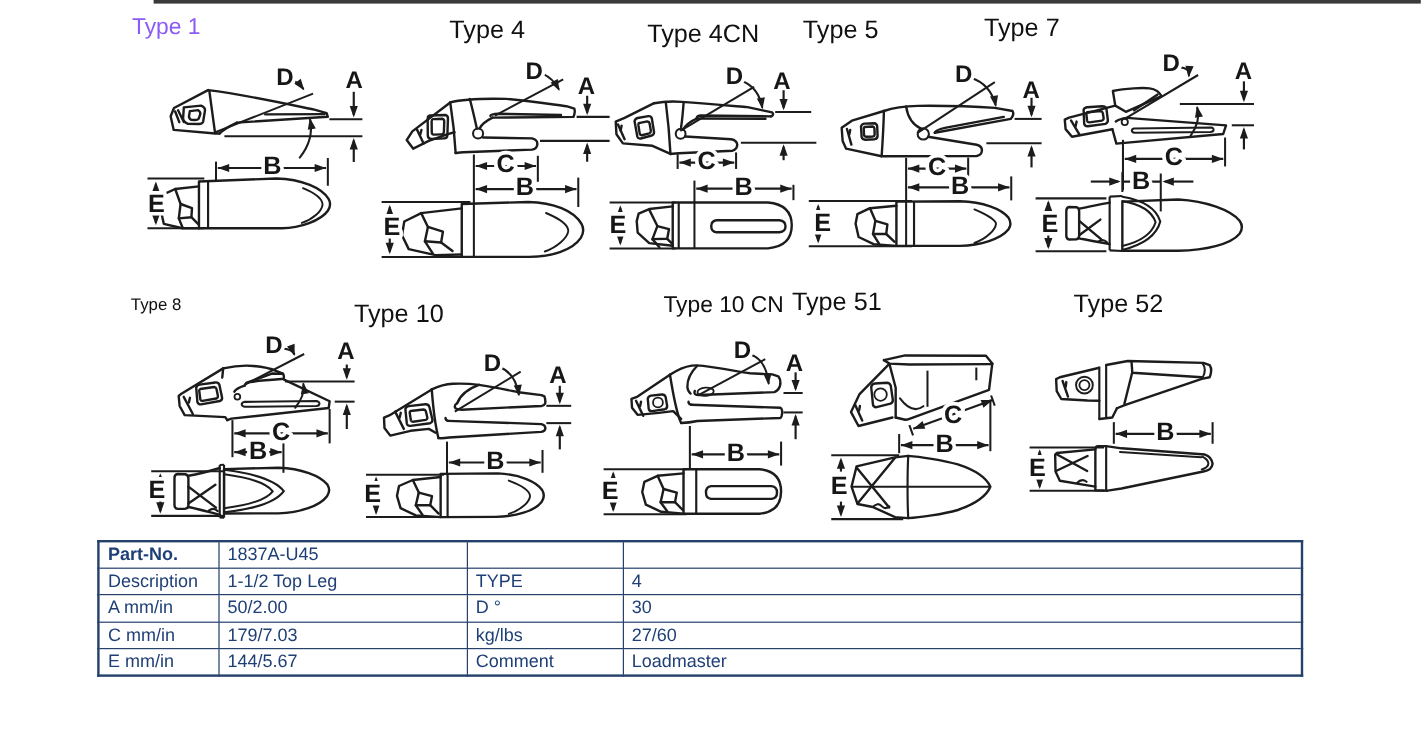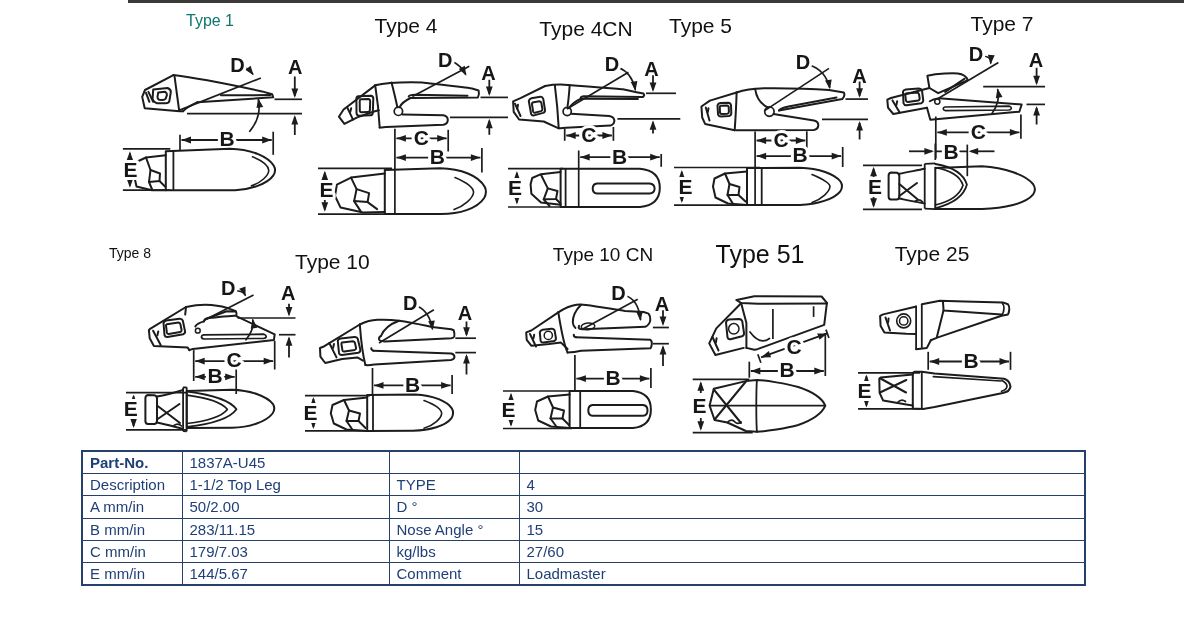--- a/index.html
+++ b/index.html
@@ -1,27 +1,27 @@
 <!DOCTYPE html>
 <html><head><meta charset="utf-8"><style>
 html,body{margin:0;padding:0;background:#ffffff;width:1184px;height:622px;overflow:hidden}
 *{font-family:"Liberation Sans",sans-serif;box-sizing:border-box}
 td{border:1.4px solid #24406b;height:22.4px;padding:0 0 0 7px;vertical-align:middle;overflow:hidden;white-space:nowrap}
 </style></head><body>
 <div style="position:absolute;left:128px;top:0;width:1056px;height:2.6px;background:#3a3a3a"></div>
-<div style="position:absolute;left:110px;top:12px;width:200px;text-align:center;font-size:16px;color:#0f766e">Type 1</div>
+<div style="position:absolute;left:110px;top:12px;width:200px;text-align:left;font-size:19px;color:#8b5cf6">Type 1</div>
 <div style="position:absolute;left:306px;top:14px;width:200px;text-align:center;font-size:21px;color:#111">Type 4</div>
 <div style="position:absolute;left:486px;top:17px;width:200px;text-align:center;font-size:21px;color:#111">Type 4CN</div>
 <div style="position:absolute;left:669px;top:14px;width:200px;text-align:left;font-size:21px;color:#111">Type 5</div>
-<div style="position:absolute;left:902px;top:12px;width:200px;text-align:center;font-size:21px;color:#111">Type 7</div>
+<div style="position:absolute;left:820px;top:12px;width:200px;font-size:21px;color:#111">Type 7</div>
 <div style="position:absolute;left:109px;top:245px;width:200px;text-align:left;font-size:14px;color:#111">Type 8</div>
 <div style="position:absolute;left:295px;top:250px;width:200px;font-size:21px;color:#111">Type 10</div>
 <div style="position:absolute;left:503px;top:244px;width:200px;text-align:center;font-size:19px;color:#111">Type 10 CN</div>
-<div style="position:absolute;left:660px;top:240px;width:200px;text-align:center;font-size:25px;color:#111">Type 51</div>
-<div style="position:absolute;left:832px;top:242px;width:200px;text-align:center;font-size:21px;color:#111">Type 25</div>
+<div style="position:absolute;left:660px;top:240px;width:200px;font-size:21px;color:#111">Type 51</div>
+<div style="position:absolute;left:832px;top:242px;width:200px;text-align:center;font-size:21px;color:#111">Type 52</div>
 <svg width="1184" height="622" viewBox="0 0 1184 622" style="position:absolute;left:0;top:0">
     <path d="M173.4,75.1 C205,79 240,86.8 262,91.4 L272.2,94.2 L273.2,97.3 L197.5,102.2" stroke="#1c1c1c" stroke-width="2.0" fill="none" stroke-linecap="round" stroke-linejoin="round"></path>
 <path d="M221,95.3 L270.5,95.1" stroke="#1c1c1c" stroke-width="2.0" fill="none" stroke-linecap="round" stroke-linejoin="round"></path>
 <path d="M197.5,102.2 C190.5,105.5 185.5,108.5 183,111.3" stroke="#1c1c1c" stroke-width="2.0" fill="none" stroke-linecap="round" stroke-linejoin="round"></path>
 <path d="M173.4,75.1 L145,90 L142.2,96.9 L144.7,108.2 L179.5,111.3 L183,111.3" stroke="#1c1c1c" stroke-width="2.0" fill="none" stroke-linecap="round" stroke-linejoin="round"></path>
 <path d="M174.5,76.2 L179.2,110.8" stroke="#1c1c1c" stroke-width="2.0" fill="none" stroke-linecap="round" stroke-linejoin="round"></path>
 <path d="M153.2,89.5 L167.6,88 Q171.2,89.5 170.8,92.2 L169.3,101.3 Q168.7,103.2 165.8,103.3 L156.6,103.2 Q152.2,101.2 152.6,98.2 Z" stroke="#1c1c1c" stroke-width="2.0" fill="none" stroke-linecap="round" stroke-linejoin="round"></path>
 <path d="M158.2,92.6 L165.2,91.8 Q167.3,93.2 166.9,95.2 L165.6,98.8 Q164.8,100 162.4,100 L159.2,99.8 Q157.2,98.6 157.5,96.6 Z" stroke="#1c1c1c" stroke-width="2.0" fill="none" stroke-linecap="round" stroke-linejoin="round"></path>
 <path d="M148.4,91.9 L153.2,101.7" stroke="#1c1c1c" stroke-width="2.0" fill="none" stroke-linecap="round" stroke-linejoin="round"></path>
 <path d="M146.0,92.9 L149.4,101.8" stroke="#1c1c1c" stroke-width="2.0" fill="none" stroke-linecap="round" stroke-linejoin="round"></path>
@@ -484,26 +484,20 @@
         <td style="width:130px">TYPE</td>
         <td>4</td>
       </tr>
       <tr>
         <td style="width:100px">A mm/in</td>
         <td style="width:207px">50/2.00</td>
         <td style="width:130px">D °</td>
         <td>30</td>
       </tr>
       <tr>
-        <td style="width:100px">B mm/in</td>
-        <td style="width:207px">283/11.15</td>
-        <td style="width:130px">Nose Angle °</td>
-        <td>15</td>
-      </tr>
-      <tr>
         <td style="width:100px">C mm/in</td>
         <td style="width:207px">179/7.03</td>
         <td style="width:130px">kg/lbs</td>
         <td>27/60</td>
       </tr>
       <tr>
         <td style="width:100px">E mm/in</td>
         <td style="width:207px">144/5.67</td>
         <td style="width:130px">Comment</td>
         <td>Loadmaster</td>

